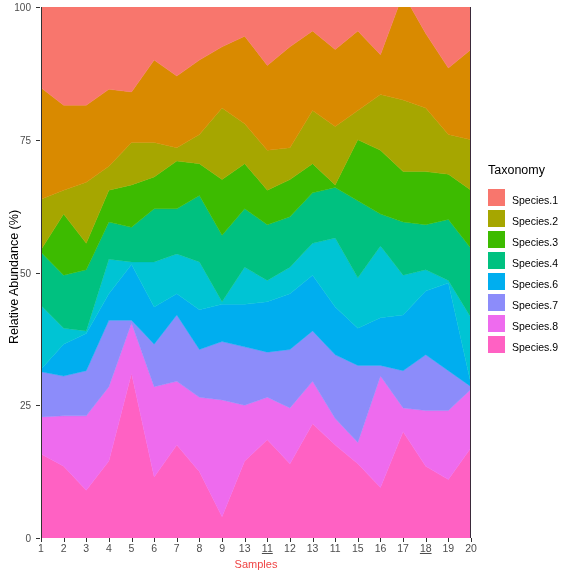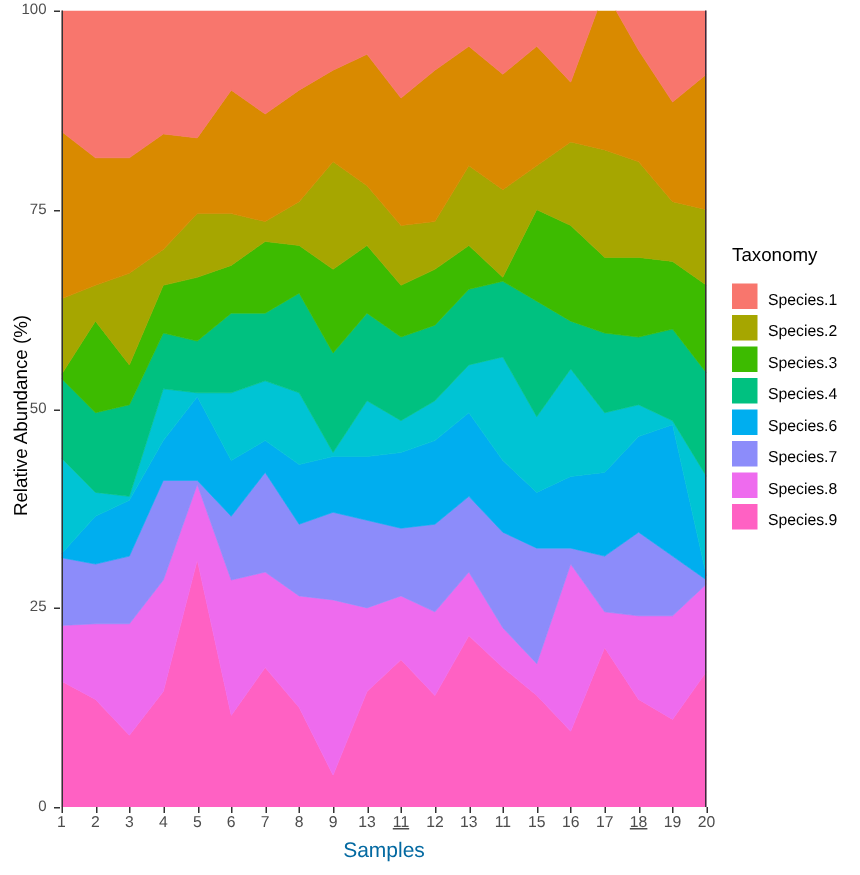--- a/index.html
+++ b/index.html
@@ -74,22 +74,22 @@
     width: 1px;
     height: 4px;
     background: #333;
   }
   #xlabel {
     position: absolute;
     left: 41px;
     top: 558px;
     width: 430px;
     text-align: center;
-    font-size: 14px;
-    color: #0369a1;
+    font-size: 11px;
+    color: #ef4444;
   }
   
   #panel {
     position: absolute;
     left: 41px;
     top: 7px;
     width: 430px;
     height: 531px;
     background: #ffffff;
     overflow: hidden;

